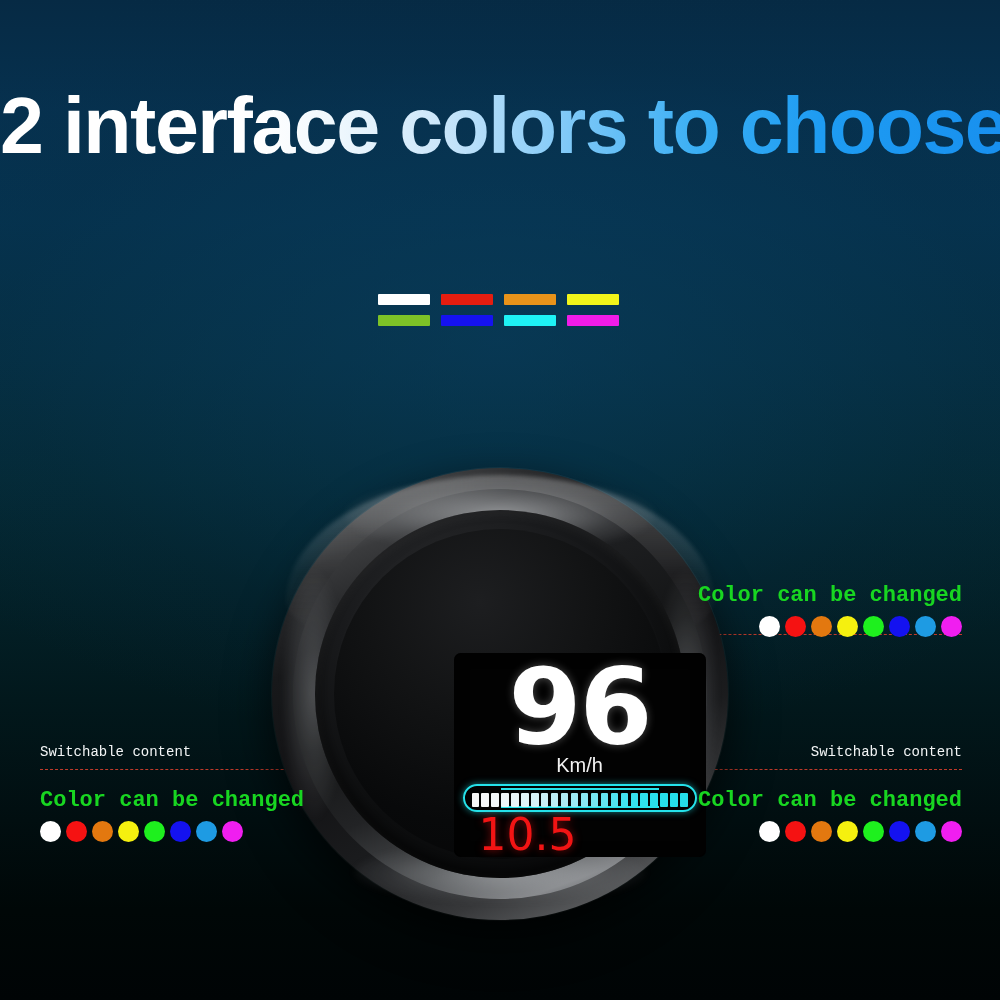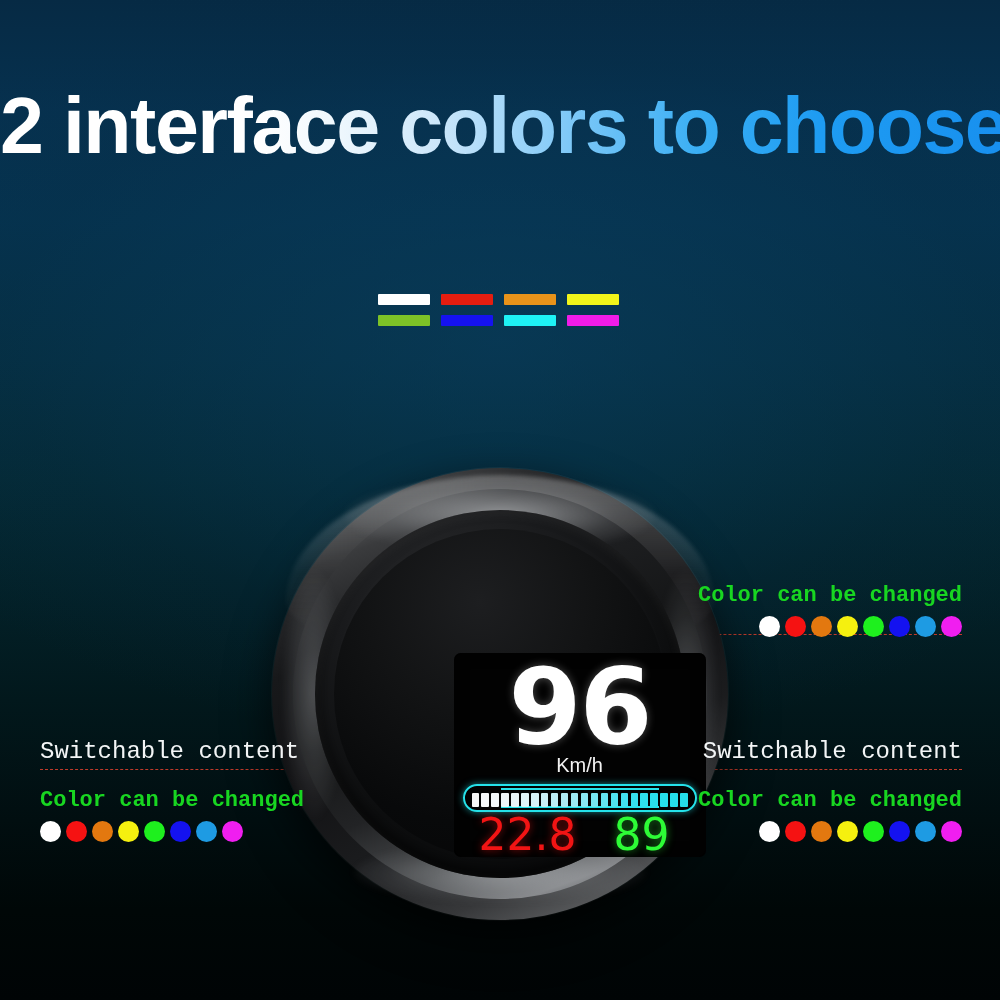--- a/index.html
+++ b/index.html
@@ -159,21 +159,21 @@
     text-shadow:0 0 8px rgba(45,252,54,0.55);
   }
 
   
   .leader{
     position:absolute;height:0;border-top:1px dashed #c03a2a;
   }
 
   
   .anno-title{
-    font-size:24px;line-height:26px;color:#f3f5f6;font-weight:normal;white-space:nowrap;
+    font-size:14px;line-height:26px;color:#f3f5f6;font-weight:normal;white-space:nowrap;
   }
   .anno-green{
     font-size:22px;line-height:28px;color:#18d621;font-weight:bold;white-space:nowrap;
   }
   .dot-row{display:flex;gap:5px;margin-top:6px;}
   .dot{width:21px;height:21px;border-radius:50%;display:block;}
 
   .anno{position:absolute;font-family:Liberation Mono, monospace;}
   .anno.right{text-align:right;}
   .anno.right .dot-row{justify-content:flex-end;}
@@ -254,22 +254,21 @@
               <span class="seg" style="background: rgb(66, 226, 239);"></span>
               <span class="seg" style="background: rgb(54, 225, 238);"></span>
               <span class="seg" style="background: rgb(46, 225, 237);"></span>
               <span class="seg" style="background: rgb(41, 224, 236);"></span>
               <span class="seg" style="background: rgb(38, 224, 235);"></span>
               <span class="seg" style="background: rgb(37, 223, 234);"></span>
               <span class="seg" style="background: rgb(37, 223, 234);"></span>
             </div>
         </div>
 
-        <div id="readout-left">22.8</div>
-        <div id="readout-right">89</div>
+        <div id="readout-left">10.5</div>
       </div>
 
     </div>
   </div>
 
   <div class="anno right" style="right:38px;top:582px;width:300px;">
     <div class="anno-green">Color can be changed</div>
     <div class="dot-row">
         <span class="dot" style="background: rgb(255, 255, 255);"></span>
         <span class="dot" style="background: rgb(245, 18, 18);"></span>

